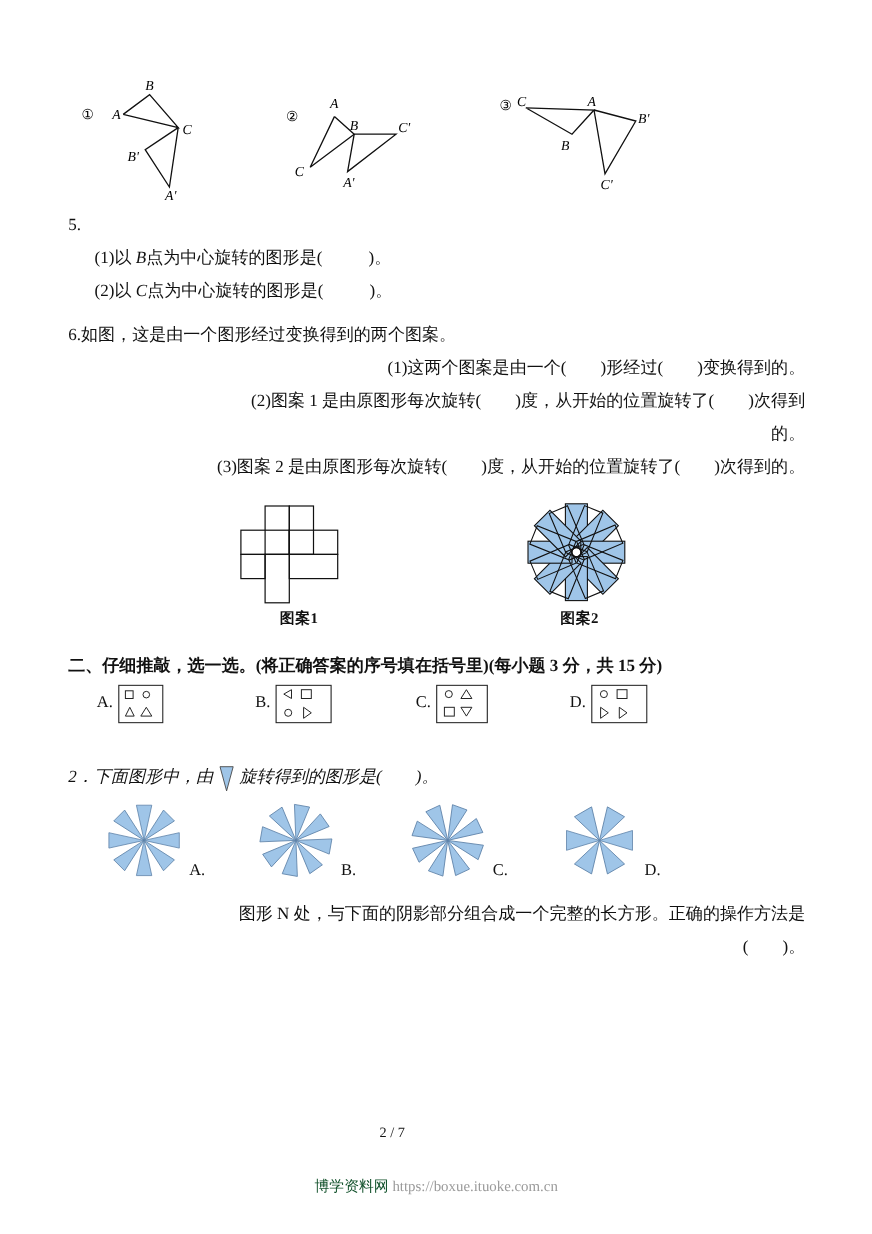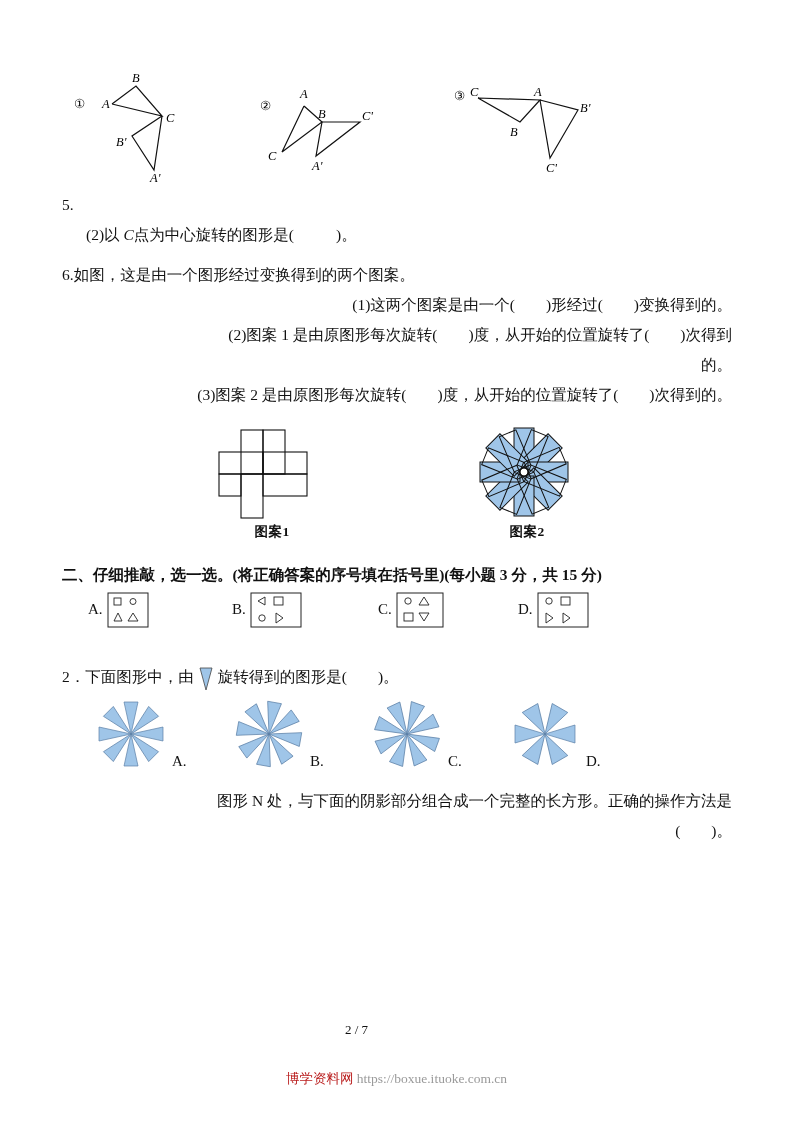--- a/index.html
+++ b/index.html
@@ -125,21 +125,21 @@
   }
   .watermark {
     position: absolute;
     left: 0;
     width: 793px;
     top: 1070px;
     text-align: center;
     font-size: 13.5px;
     color: #9a9a9a;
   }
-  .wm-red { color: #b91c1c; }
+  .wm-red { color: #14532d; }
 </style>
 </head>
 <body>
 
 <div class="page">
   <div class="content">
 
     <div class="figrow">
 
       <div class="fig" style="left:12px;">
@@ -177,20 +177,23 @@
           <text class="lbl" x="80" y="26">A</text>
           <text class="lbl" x="126" y="42">B'</text>
           <text class="lbl" x="56" y="66">B</text>
           <text class="lbl" x="92" y="102">C'</text>
         </svg>
       </div>
     </div>
 
     <p class="q-line">5.</p>
     <p class="q-line indent1">
+      <span>(1)以 </span><span class="ital">B</span><span>点为中心旋转的图形是(</span><span class="blank"></span><span>)。</span>
+    </p>
+    <p class="q-line indent1">
       <span>(2)以 </span><span class="ital">C</span><span>点为中心旋转的图形是(</span><span class="blank"></span><span>)。</span>
     </p>
 
     <p class="q-line" style="margin-top:10px;">6.如图，这是由一个图形经过变换得到的两个图案。</p>
     <p class="q-line indent2">(1)这两个图案是由一个(　　)形经过(　　)变换得到的。</p>
     <p class="q-line indent2">(2)图案 1 是由原图形每次旋转(　　)度，从开始的位置旋转了(　　)次得到</p>
     <p class="q-line indent2">的。</p>
     <p class="q-line indent2">(3)图案 2 是由原图形每次旋转(　　)度，从开始的位置旋转了(　　)次得到的。</p>
 
     <div class="patterns">
@@ -312,21 +315,21 @@
         <svg width="52" height="36" viewBox="0 0 52 36">
           <rect x="1" y="1" width="50" height="34" fill="#fff" stroke="#222"></rect>
           <circle cx="12" cy="9" r="3.2" fill="none" stroke="#222" stroke-width="0.9"></circle>
           <rect x="24" y="5" width="9" height="8" fill="none" stroke="#222" stroke-width="0.9"></rect>
           <polygon points="9,21 16,26 9,31" fill="none" stroke="#222" stroke-width="0.9"></polygon>
           <polygon points="26,21 33,26 26,31" fill="none" stroke="#222" stroke-width="0.9"></polygon>
         </svg>
       </div>
     </div>
 
-    <p class="q-line" style="margin-top:14px;">
+    <p class="q-line" style="margin-top:14px;font-style:italic;">
       <span>2．下面图形中，由</span><span class="inline-card"><svg width="18" height="28" viewBox="0 0 18 28">
         <polygon points="3,4 15,4 9,26" fill="#9fc5e8" stroke="#444" stroke-width="0.8"></polygon>
       </svg></span><span>旋转得到的图形是(　　)。</span>
     </p>
 
     <div class="pinrow">
       <div class="pin" style="left:30px; top:0;">
         <svg width="78" height="72" viewBox="0 0 78 72">
           <g transform="translate(39,34)">
             <g fill="#9fc5e8" stroke="#5b7fa6" stroke-width="0.7">

